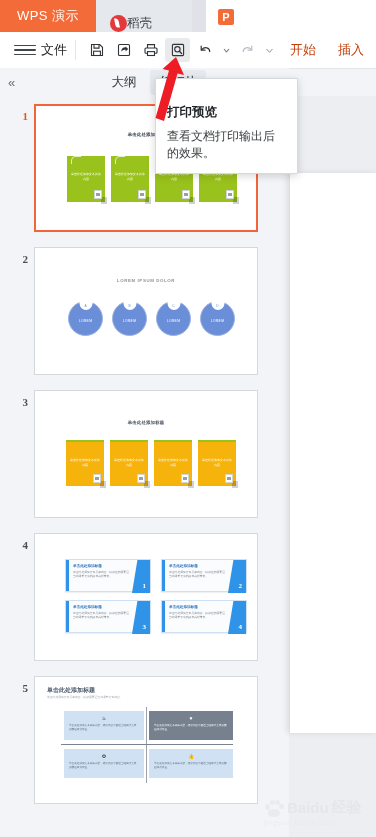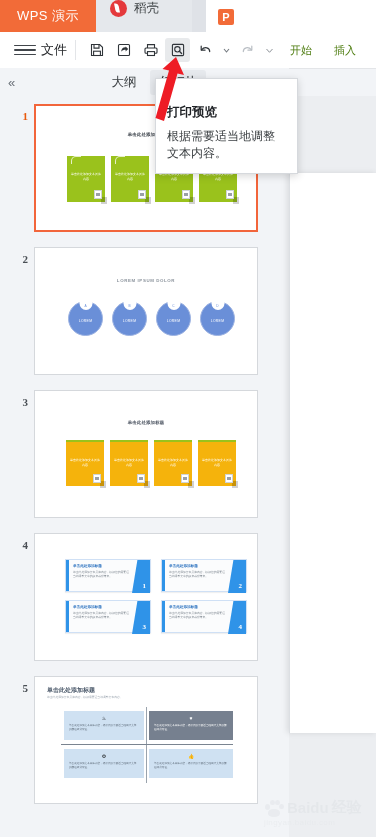--- a/index.html
+++ b/index.html
@@ -8,21 +8,21 @@
     background:#f2f4f7;
     font-family:"Liberation Sans","DejaVu Sans",sans-serif;
     -webkit-font-smoothing:antialiased;
   }
   .app{position:relative;width:376px;height:837px;overflow:hidden;background:#f2f4f7;}
 
   
   .titlebar{position:absolute;left:0;top:0;width:376px;height:32px;background:#22c55e;display:flex;align-items:stretch;}
   .app-tab{width:96px;background:#f26b38;color:#fff;display:flex;align-items:center;justify-content:center;
     font-size:13px;letter-spacing:.5px;}
-  .docer-tab{width:96px;background:#e5e8ec;display:flex;align-items:flex-start;gap:7px;padding-left:14px;box-sizing:border-box;}
+  .docer-tab{width:96px;background:#e5e8ec;display:flex;align-items:flex-end;gap:0;padding-left:14px;box-sizing:border-box;}
   .docer-icon{width:17px;height:17px;border-radius:50%;background:#e4393c;position:relative;flex:0 0 auto;}
   .docer-icon:after{content:"";position:absolute;left:5px;top:3px;width:4px;height:10px;background:#fff;
     border-radius:0 6px 0 6px;transform:rotate(-12deg);}
   .docer-label{font-size:12.5px;color:#3c4043;}
   .tab-gap{width:14px;background:#dfe2e7;}
   .doc-tab{flex:1;background:#fff;display:flex;align-items:center;gap:7px;padding-left:12px;box-sizing:border-box;
     border-top:2px solid #fff;}
   .doc-icon{width:16px;height:16px;background:#f26b38;border-radius:2px;position:relative;flex:0 0 auto;
     color:#fff;font-size:11px;font-weight:bold;display:flex;align-items:center;justify-content:center;}
   .doc-title{font-size:12.5px;color:#26282b;white-space:nowrap;overflow:hidden;}
@@ -33,21 +33,21 @@
   .tb-burger{width:22px;display:flex;flex-direction:column;justify-content:center;gap:3px;margin-left:14px;}
   .tb-burger i{display:block;height:1.6px;background:#41464b;border-radius:1px;}
   .tb-file{font-size:13px;color:#26282b;margin-left:5px;}
   .tb-sep{width:1px;height:20px;background:#e3e5e8;margin:0 8px;}
   .tb-icons{display:flex;align-items:center;gap:2px;}
   .tb-btn{width:25px;height:24px;display:flex;align-items:center;justify-content:center;border-radius:3px;}
   .tb-btn.active{background:#e8eaec;}
   .tb-btn svg{display:block;}
   .tb-caret{width:14px;height:24px;display:flex;align-items:center;justify-content:center;}
   .tb-menus{display:flex;align-items:center;gap:22px;margin-left:14px;}
-  .tb-menu{font-size:11px;color:#4d7c0f;}
+  .tb-menu{font-size:13px;color:#c2410c;}
 
   
   .tabstrip{position:absolute;left:0;top:68px;width:289px;height:28px;background:#f2f4f7;display:flex;align-items:center;}
   .collapse{margin-left:8px;font-size:13px;color:#6a7078;letter-spacing:-1px;}
   .vtab{font-size:12.5px;color:#3c4043;padding:4px 9px;border-radius:3px;margin-left:5px;}
   .vtab.sel{background:#e6e9ed;color:#26282b;}
   .tabstrip .spacer{flex:1;}
 
   
   .slidepanel{position:absolute;left:0;top:96px;width:289px;height:741px;background:#f2f4f7;overflow:hidden;}
@@ -365,21 +365,21 @@
     </div>
 
   </div>
 
   <div class="canvas-area">
     <div class="canvas-page"></div>
   </div>
 
   <div class="tooltip">
     <div class="tt-title">打印预览</div>
-    <div class="tt-body">根据需要适当地调整文本内容。</div>
+    <div class="tt-body">查看文档打印输出后的效果。</div>
   </div>
 
   <svg class="arrow" viewBox="0 0 60 70">
     <path d="M38 2 L46 20 L39.5 18.5 L26 66 L17.5 63 L31 15.5 L24.5 14 Z" fill="#ee1c25"></path>
   </svg>
 
   <div class="wm">
     <div class="wm-row">
       <span class="paw">
         <i style="left:1px;top:5px;width:5px;height:6px;"></i>

